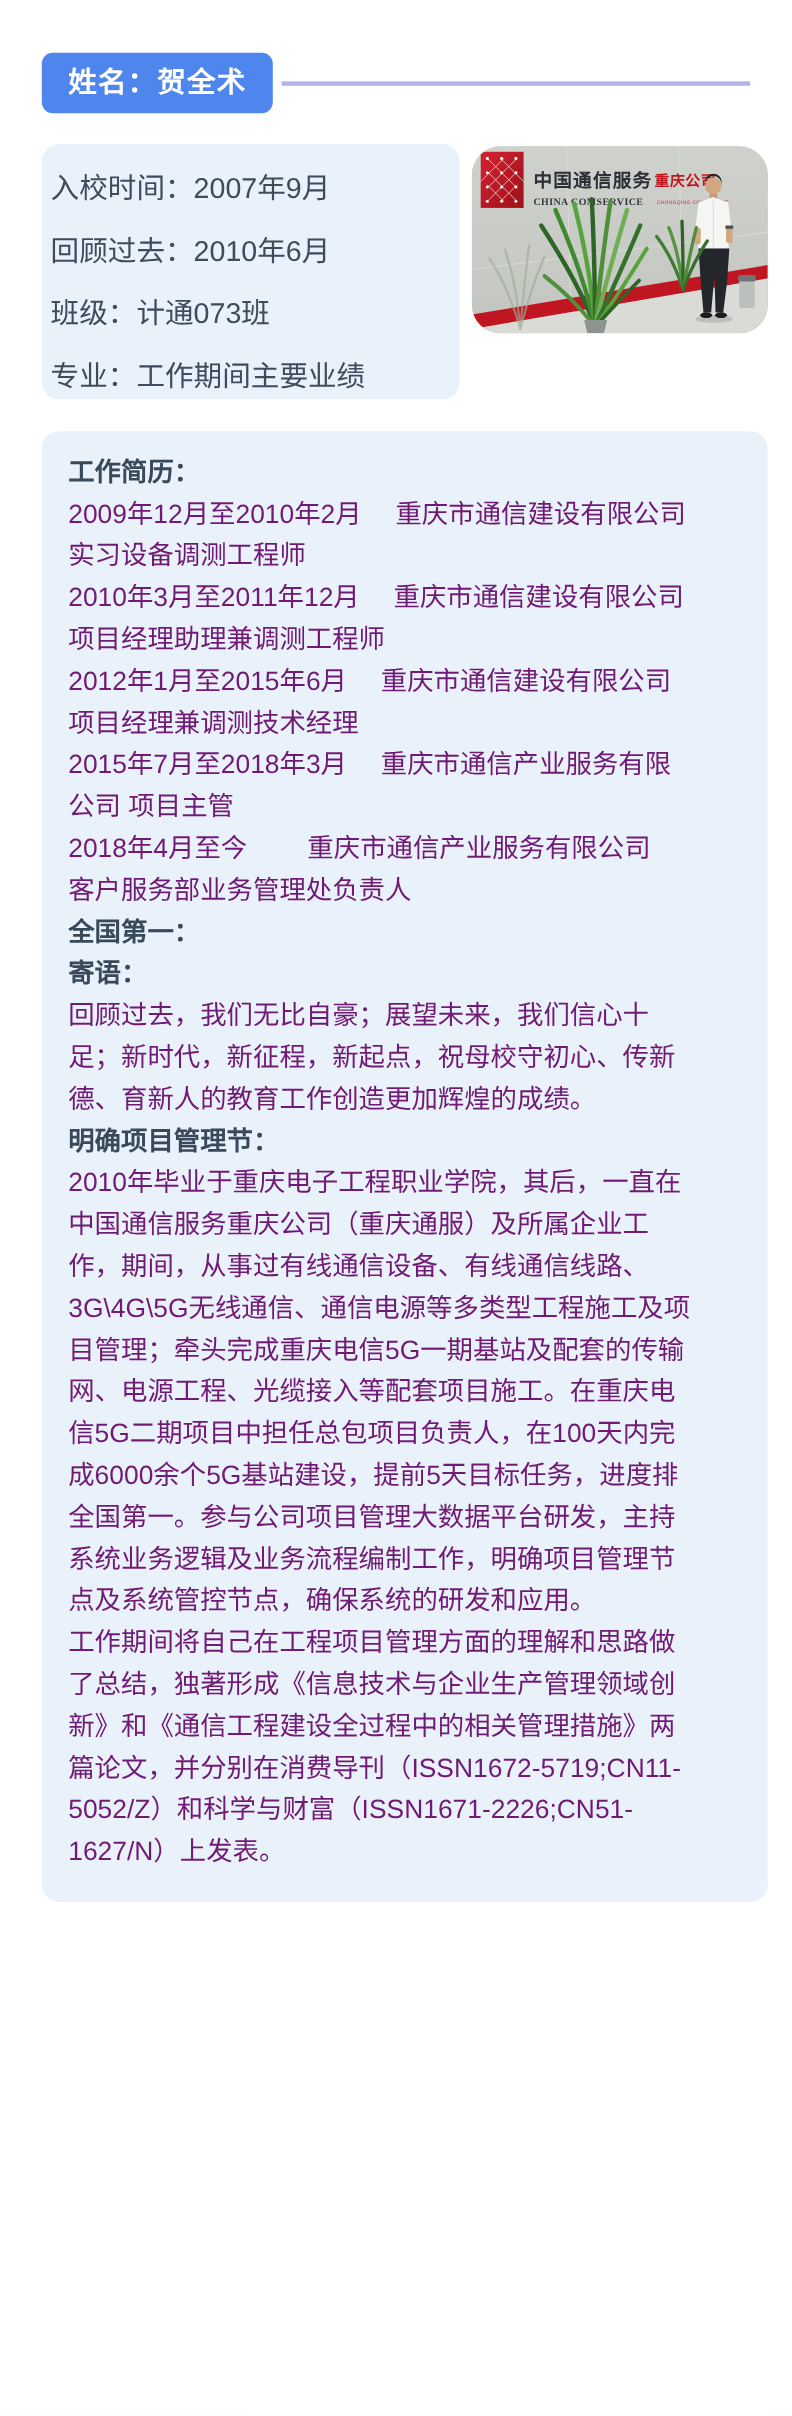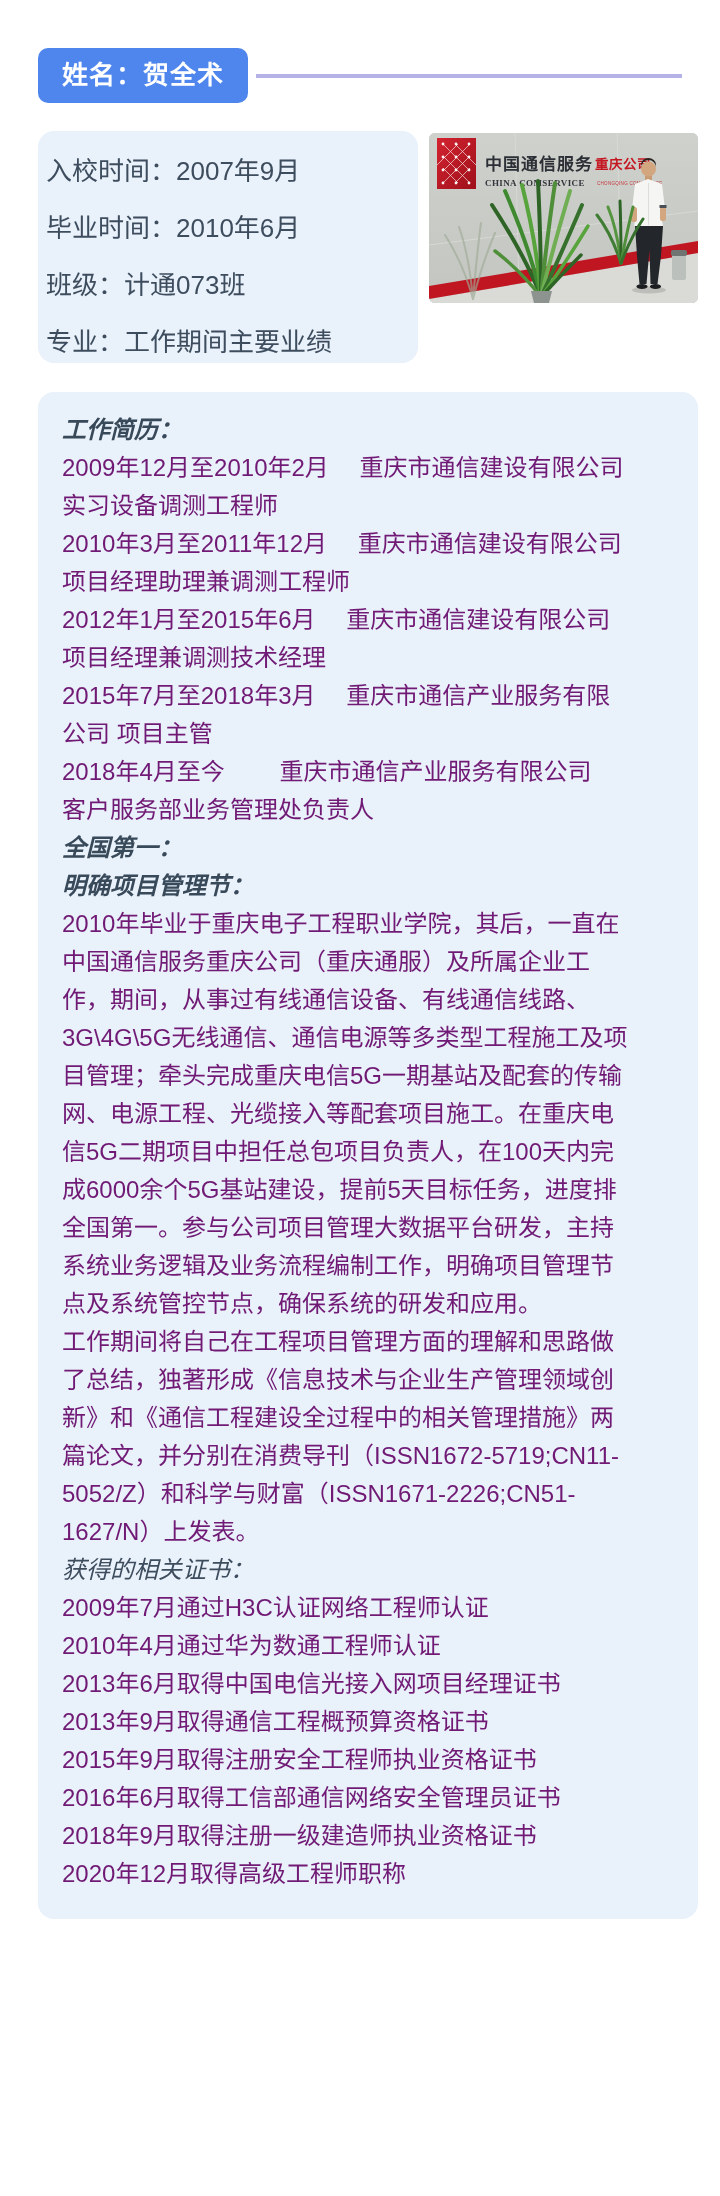--- a/index.html
+++ b/index.html
@@ -50,40 +50,39 @@
   }
   .info-line{
     height:57px;line-height:57px;
     font-size:26px;
     white-space:nowrap;
     color:#3d4d5e;
   }
   .photo{
     width:269px;height:170px;
     margin-left:11px;margin-top:2px;
-    border-radius:6px;
+    border-radius:26px;
     overflow:hidden;
     flex:0 0 auto;
     background:#c9cbc6;
   }
   .photo svg{display:block;}
   
   .detail-card{
     position:absolute;left:30px;top:392px;
     width:660px;
     box-sizing:border-box;
     background:#e9f1fa;
     border-radius:16px;
     padding:19px 24px 26px 24px;
   }
   .sec-title{
     font-size:24px;line-height:38px;
     font-weight:700;
     color:#38495a;
-    font-style:italic;
   }
   .sec-title.normal{font-weight:400;color:#3d4d5e;}
   .sec-body{
     font-size:24px;line-height:38px;
     white-space:pre-line;
     overflow-wrap:anywhere;
     color:#701a75;
   }
 </style>
 </head>
@@ -92,21 +91,21 @@
 <div class="page">
 
   <div class="header">
     <div class="name-badge">姓名：贺全术</div>
     <div class="header-line"></div>
   </div>
 
   <div class="info-row">
     <div class="info-card">
       <div class="info-line">入校时间：2007年9月</div>
-      <div class="info-line">毕业时间：2010年6月</div>
+      <div class="info-line">回顾过去：2010年6月</div>
       <div class="info-line">班级：计通073班</div>
       <div class="info-line">专业：工作期间主要业绩</div>
     </div>
 
     <div class="photo">
       <svg width="269" height="170" viewBox="0 0 269 170" xmlns="http://www.w3.org/2000/svg">
         <defs>
           <linearGradient id="redsign" x1="0" y1="0" x2="1" y2="1">
             <stop offset="0" stop-color="#d32330"></stop>
             <stop offset="1" stop-color="#9e1019"></stop>
@@ -217,20 +216,26 @@
 2015年7月至2018年3月　 重庆市通信产业服务有限
 公司 项目主管
 2018年4月至今　　 重庆市通信产业服务有限公司
 客户服务部业务管理处负责人</div>
     </div>
 
     <div class="sec">
       <div class="sec-title">全国第一：</div>
     </div>
 
+    <div class="sec">
+      <div class="sec-title">寄语：</div>
+      <div class="sec-body">回顾过去，我们无比自豪；展望未来，我们信心十
+足；新时代，新征程，新起点，祝母校守初心、传新
+德、育新人的教育工作创造更加辉煌的成绩。</div>
+    </div>
 
     <div class="sec">
       <div class="sec-title">明确项目管理节：</div>
       <div class="sec-body">2010年毕业于重庆电子工程职业学院，其后，一直在
 中国通信服务重庆公司（重庆通服）及所属企业工
 作，期间，从事过有线通信设备、有线通信线路、
 3G\4G\5G无线通信、通信电源等多类型工程施工及项
 目管理；牵头完成重庆电信5G一期基站及配套的传输
 网、电源工程、光缆接入等配套项目施工。在重庆电
 信5G二期项目中担任总包项目负责人，在100天内完
@@ -239,26 +244,15 @@
 系统业务逻辑及业务流程编制工作，明确项目管理节
 点及系统管控节点，确保系统的研发和应用。
 工作期间将自己在工程项目管理方面的理解和思路做
 了总结，独著形成《信息技术与企业生产管理领域创
 新》和《通信工程建设全过程中的相关管理措施》两
 篇论文，并分别在消费导刊（ISSN1672-5719;CN11-
 5052/Z）和科学与财富（ISSN1671-2226;CN51-
 1627/N）上发表。</div>
     </div>
 
-    <div class="sec">
-      <div class="sec-title normal">获得的相关证书：</div>
-      <div class="sec-body">2009年7月通过H3C认证网络工程师认证
-2010年4月通过华为数通工程师认证
-2013年6月取得中国电信光接入网项目经理证书
-2013年9月取得通信工程概预算资格证书
-2015年9月取得注册安全工程师执业资格证书
-2016年6月取得工信部通信网络安全管理员证书
-2018年9月取得注册一级建造师执业资格证书
-2020年12月取得高级工程师职称</div>
-    </div>
 
   </div>
 </div>
 
 </body></html>

